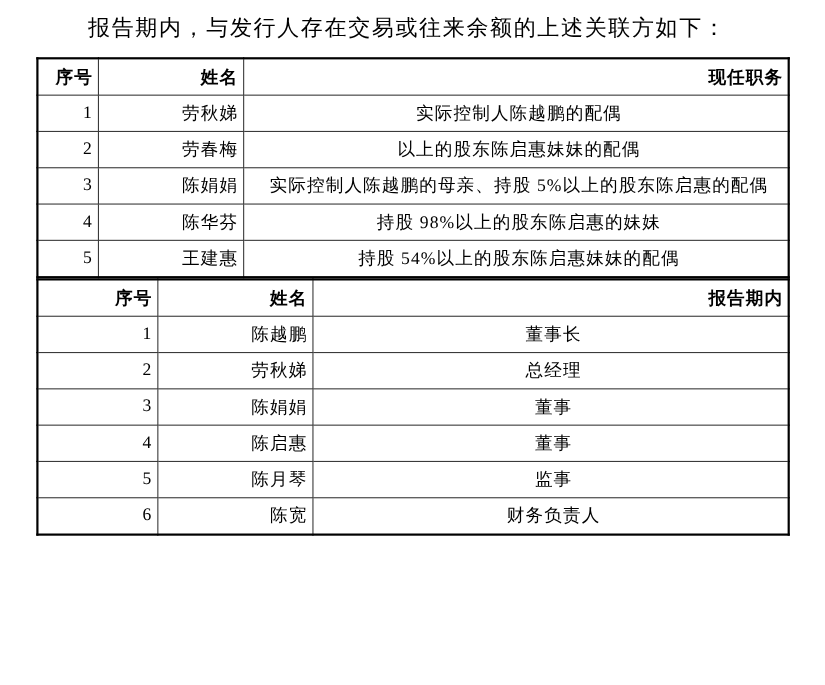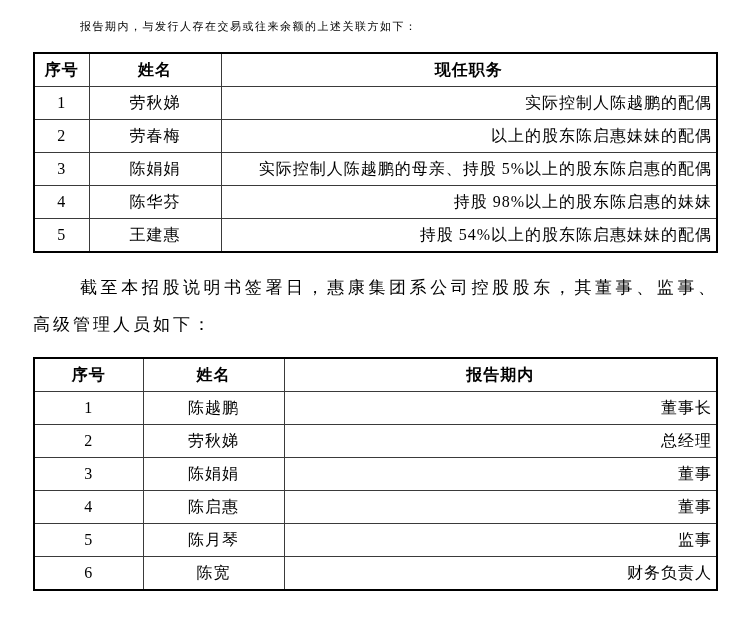--- a/index.html
+++ b/index.html
@@ -14,51 +14,51 @@
     background: #ffffff;
     color: #000000;
     font-family: "Liberation Serif", "DejaVu Serif", serif;
     overflow: hidden;
     box-sizing: border-box;
     padding: 14px 32px 0 33px;
   }
   .intro-para {
     margin: 0 0 14px 0;
     padding-left: 47px;
-    font-size: 11px;
+    font-size: 20px;
     line-height: 24px;
     letter-spacing: 1.5px;
   }
   table.doc-table {
     border-collapse: collapse;
     width: 685px;
     table-layout: fixed;
     border: 2.5px solid #000000;
     font-size: 16px;
   }
   table.doc-table th,
   table.doc-table td {
     border: 1px solid #3a3a3a;
     height: 32px;
     padding: 0 4px;
     vertical-align: middle;
-    text-align: center;
+    text-align: right;
     letter-spacing: 1px;
     overflow: hidden;
     white-space: nowrap;
   }
   table.doc-table th {
     font-weight: bold;
   }
   table.doc-table td:last-child,
   table.doc-table th:last-child {
     white-space: normal;
   }
   table.doc-table td:last-child {
-    text-align: right;
+    text-align: center;
     padding-left: 10px;
   }
   table.t1 col.c1 { width: 55px; }
   table.t1 col.c2 { width: 132px; }
   table.t2 col.c1 { width: 109px; }
   table.t2 col.c2 { width: 141px; }
   .section-heading {
     margin: 18px 0 0 0;
     padding-left: 47px;
     font-size: 17px;
@@ -118,21 +118,20 @@
         </tr>
         <tr>
           <td>5</td>
           <td>王建惠</td>
           <td>持股 54%以上的股东陈启惠妹妹的配偶</td>
         </tr>
       </tbody>
     </table>
 
 
-  <p class="body-para">截至本招股说明书签署日，惠康集团系公司控股股东，其董事、监事、高级管理人员如下：</p>
 
   <table class="doc-table t2">
     <colgroup>
         <col class="c1">
         <col class="c2">
         <col class="c3">
       </colgroup>
   <thead>
         <tr>
           <th>序号</th>

